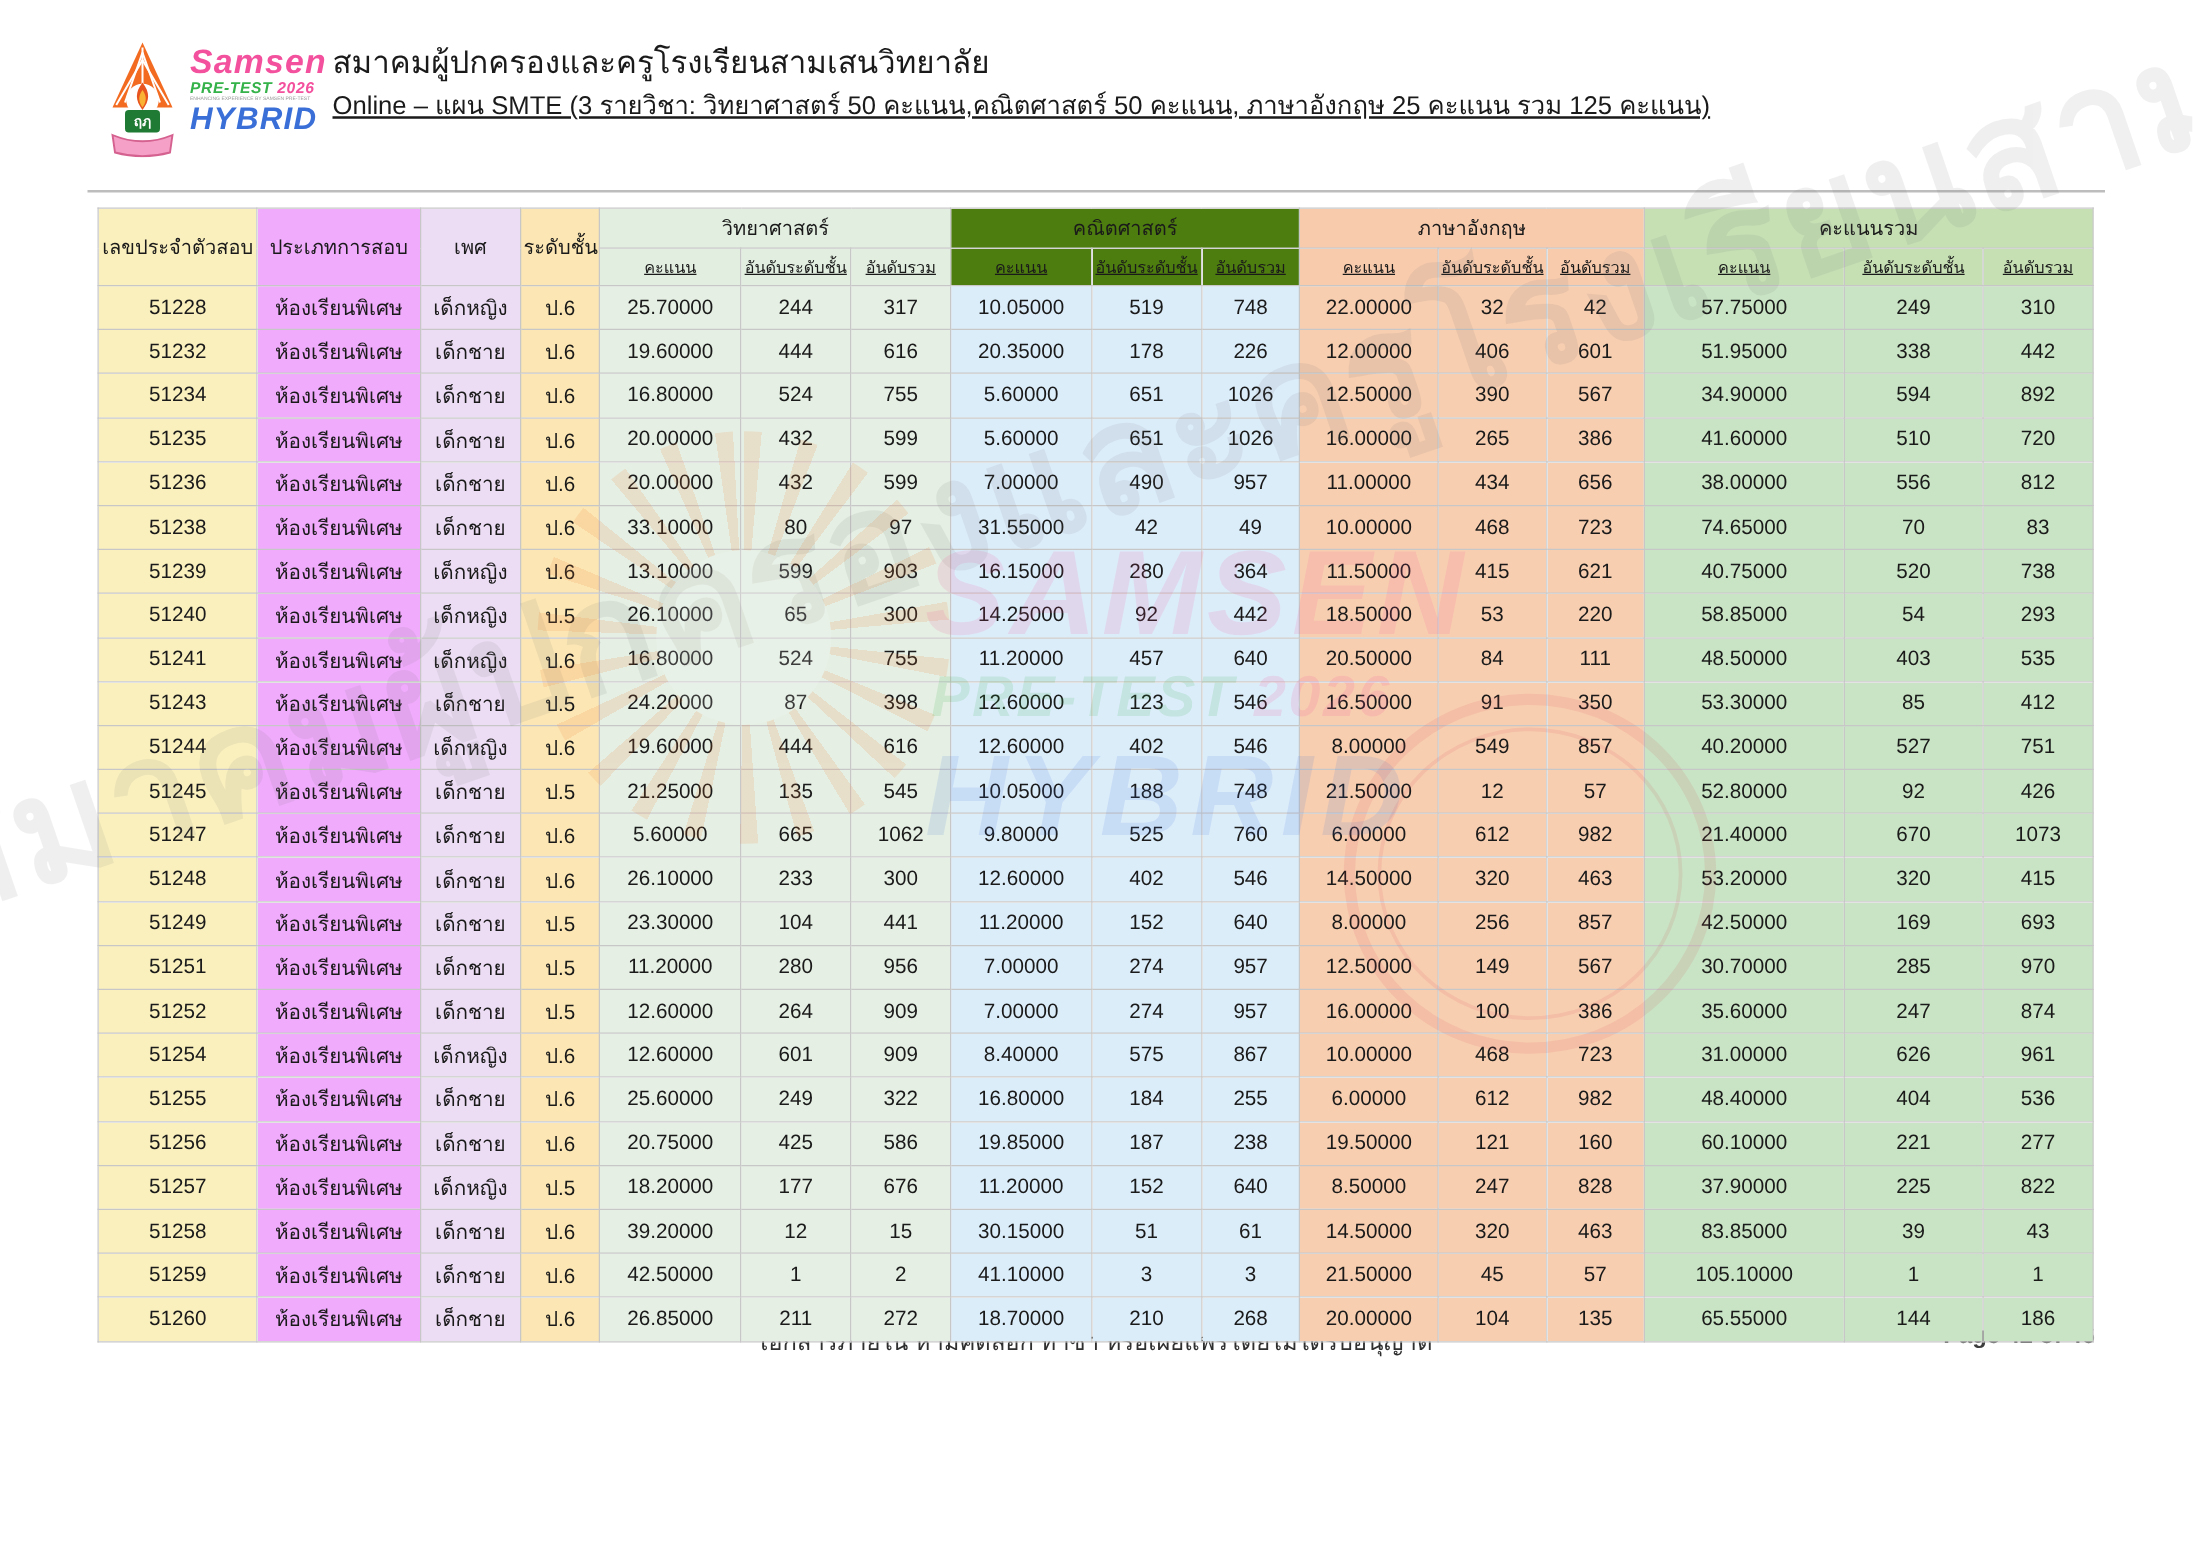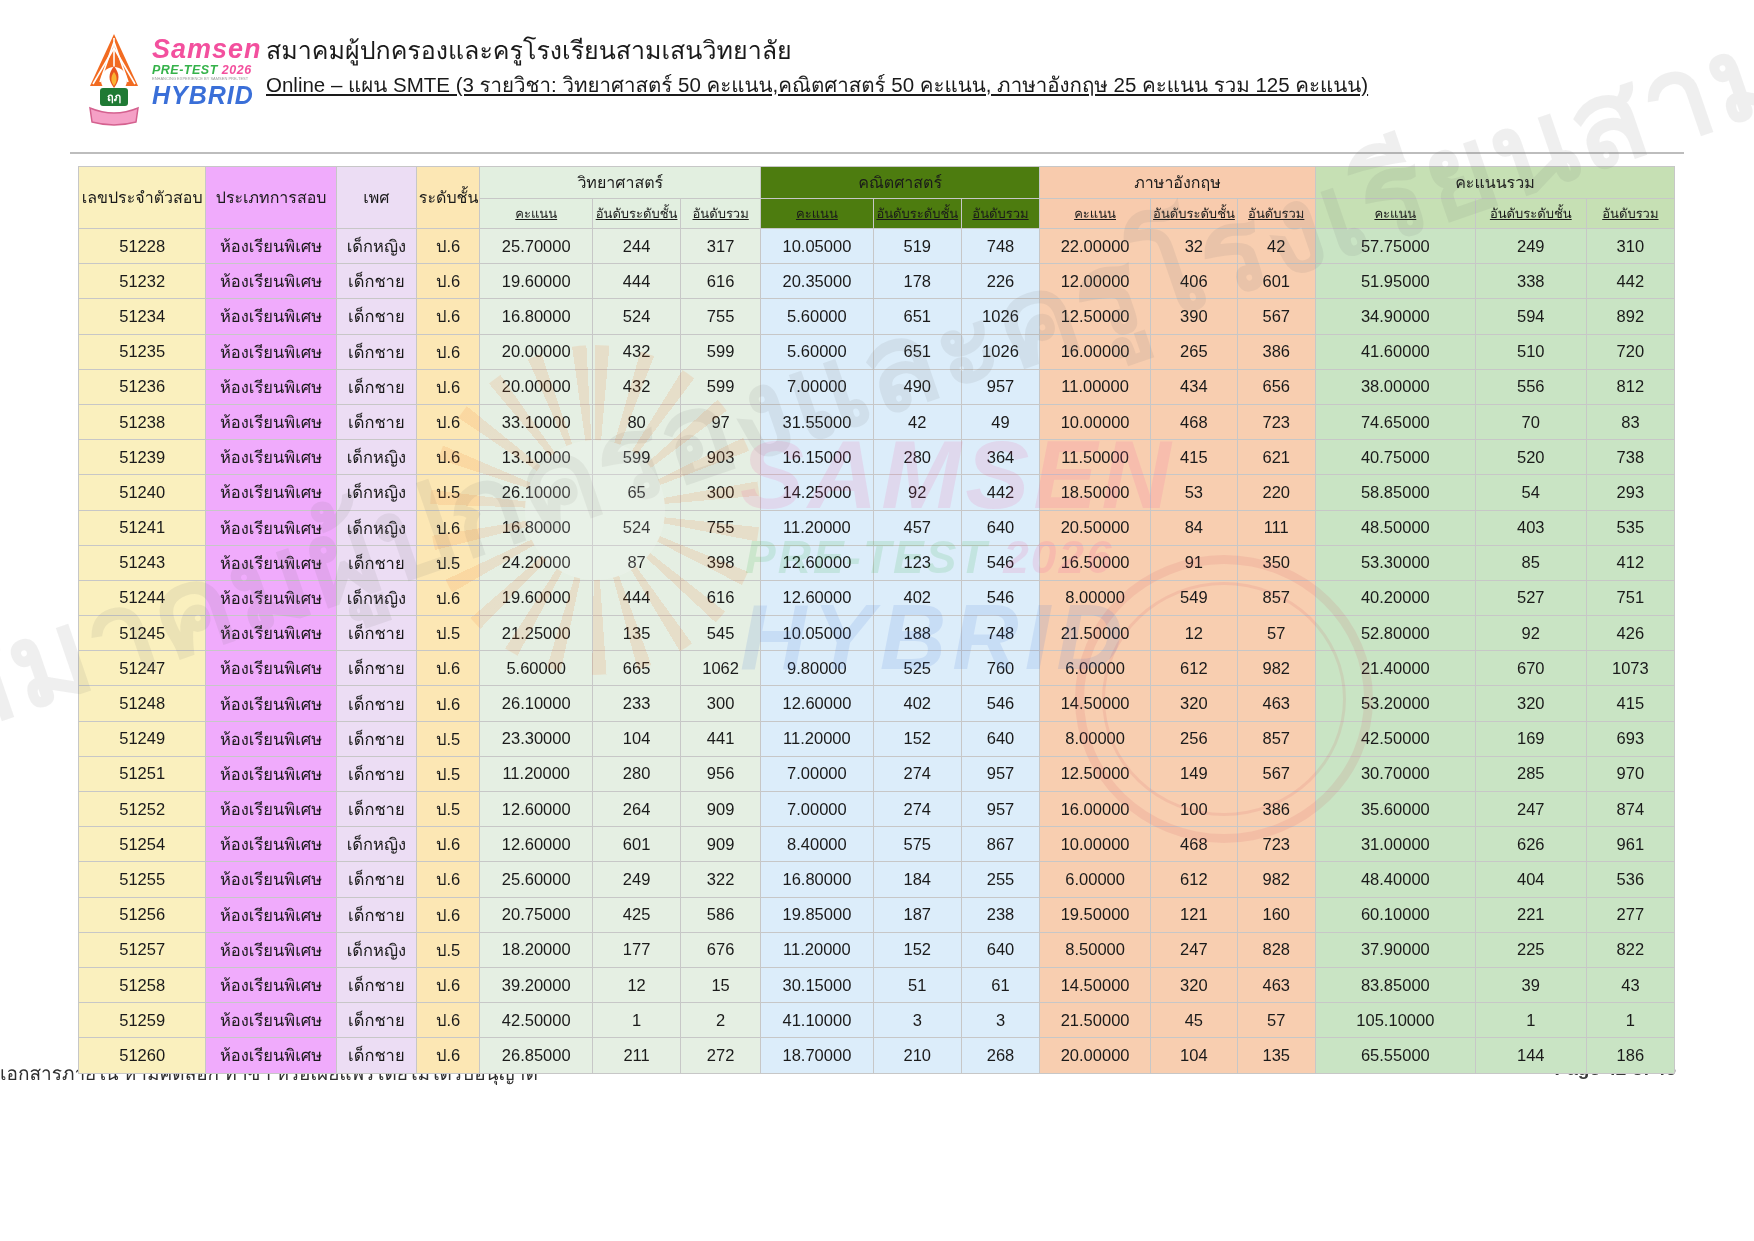--- a/index.html
+++ b/index.html
@@ -45,21 +45,21 @@
   .g-eng{background:#f8cbad;margin-left:44px;}
   .g-tot{background:#c6e0b4;}
 
   col.w-id{width:7.8%} col.w-type{width:8.0%} col.w-gender{width:4.9%} col.w-grade{width:3.9%}
   col.w-s1{width:6.9%} col.w-s2{width:5.4%} col.w-s3{width:4.9%}
   col.w-m1{width:6.9%} col.w-m2{width:5.4%} col.w-m3{width:4.8%}
   col.w-e1{width:6.8%} col.w-e2{width:5.3%} col.w-e3{width:4.8%}
   col.w-t1{width:9.8%} col.w-t2{width:6.8%} col.w-t3{width:5.4%}
 
   
-  .foot-notice{position:absolute;left:0;top:1058px;width:100%;text-align:left;font-size:19px;font-weight:500;color:#2f2f2f;}
+  .foot-notice{position:absolute;left:0;top:1058px;width:100%;text-align:center;font-size:19px;font-weight:500;color:#2f2f2f;}
   .foot-page{position:absolute;right:78px;top:1058px;font-size:19px;font-weight:700;color:#3c3c3c;}
 
   
   .wmk{position:absolute;pointer-events:none;z-index:2;}
   .wmk-diag{left:-60px;top:600px;font-size:120px;font-weight:700;color:#6f6f6f;opacity:.10;white-space:nowrap;transform:rotate(-19deg);transform-origin:0 50%;letter-spacing:2px;}
   .wmk-burst{left:430px;top:345px;width:330px;height:330px;border-radius:50%;opacity:.14;
     background:repeating-conic-gradient(#f07c30 0deg 5deg,rgba(255,255,255,0) 5deg 16deg);}
   .wmk-burst .inner{position:absolute;left:95px;top:95px;width:140px;height:140px;border-radius:50%;background:#fff;}
   .wmk-samsen{left:740px;top:420px;font-size:96px;font-weight:900;font-style:italic;color:#f3509e;opacity:.13;letter-spacing:4px;}
   .wmk-pretest{left:745px;top:530px;font-size:46px;font-weight:900;font-style:italic;opacity:.14;letter-spacing:2px;}

